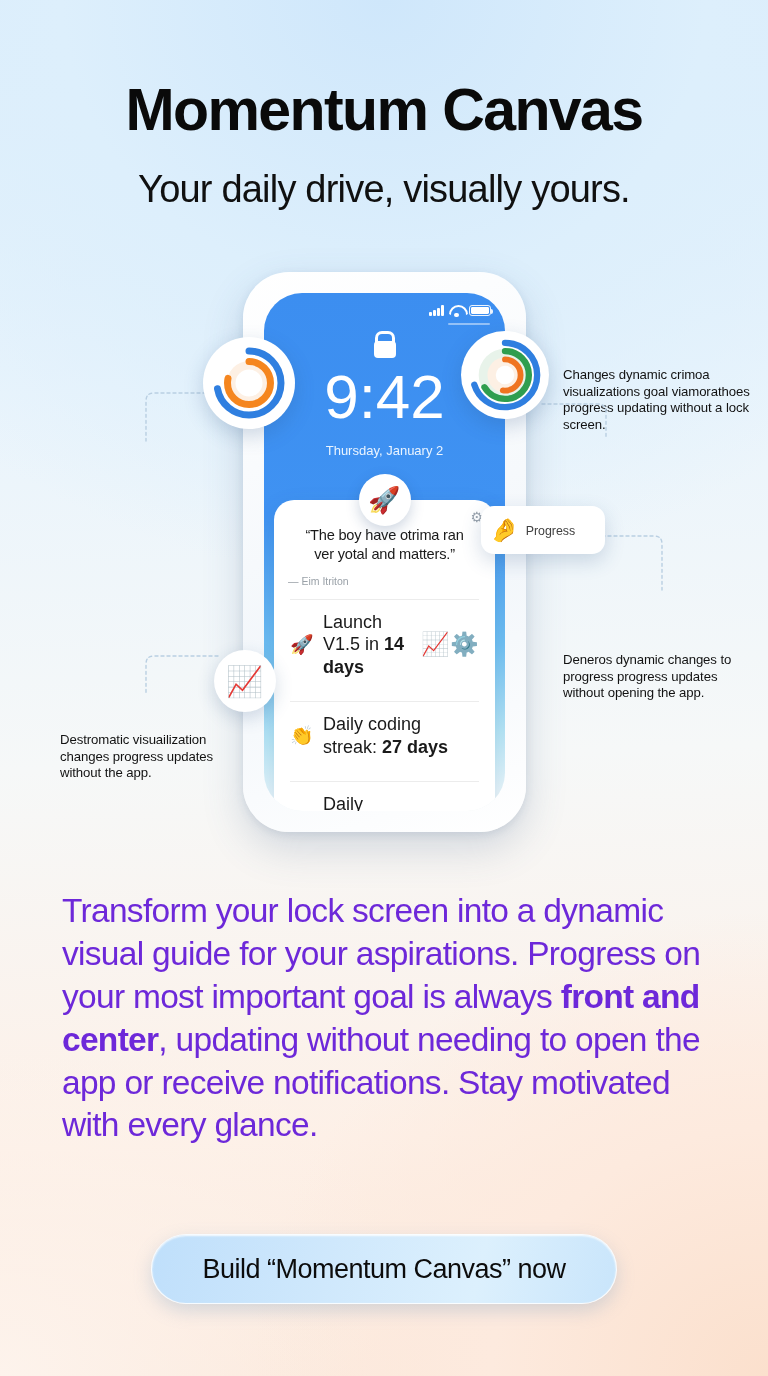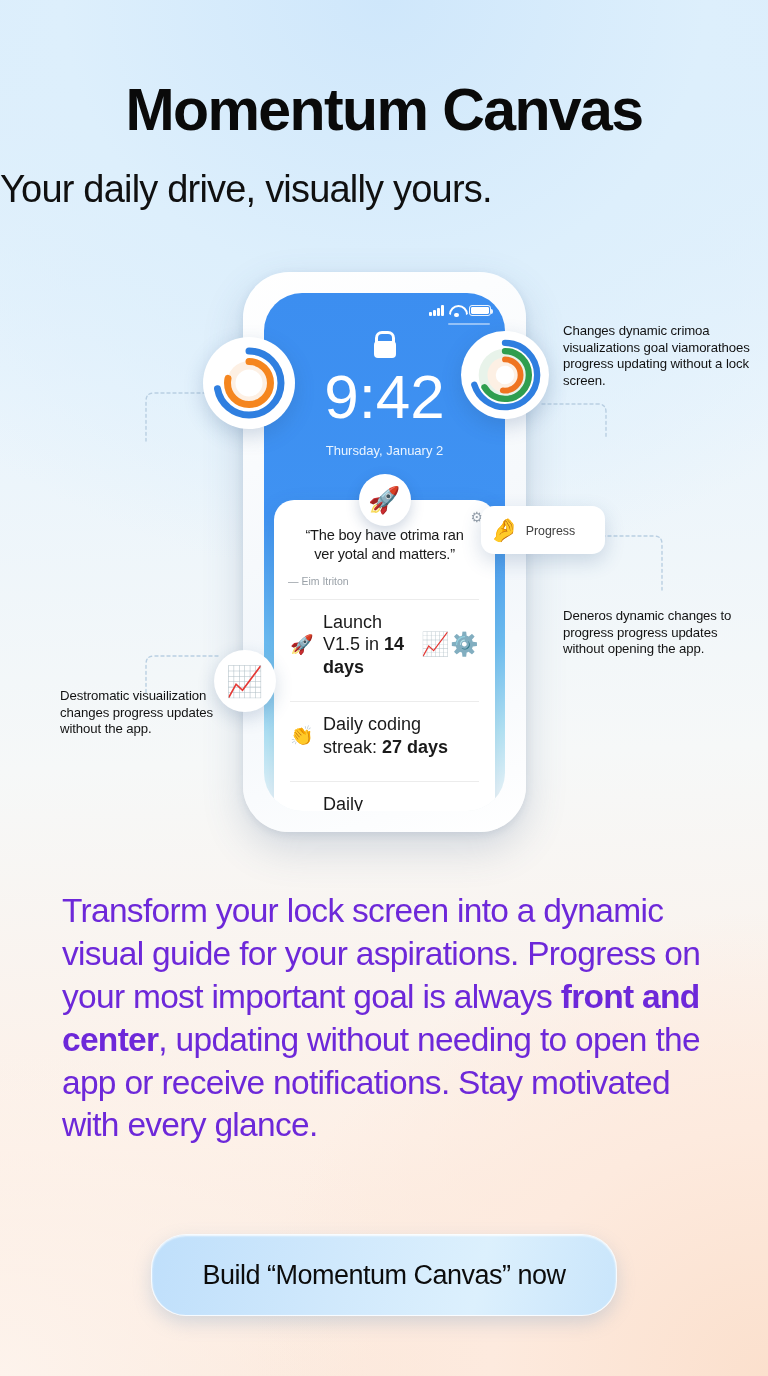--- a/index.html
+++ b/index.html
@@ -25,20 +25,21 @@
     position: absolute; left: 0; right: 0; top: 80px;
     text-align: center;
     font-size: 59px;
     font-weight: 700;
     letter-spacing: -1.6px;
     color: #0a0a0a;
     line-height: 1.02;
   }
   .subhead {
     position: absolute; left: 0; right: 0; top: 168px;
+    text-align: center;
     font-size: 38px;
     font-weight: 400;
     letter-spacing: -0.8px;
     color: #101010;
   }
 
   
   #phone {
     position: absolute;
     left: 243px; top: 272px;
@@ -172,38 +173,38 @@
     display:flex; align-items:center; gap:7px; padding:0 11px 0 9px;
     z-index:7;
   }
   #progress-card .pc-emj{ font-size:23px; }
   #progress-card .pc-body{ flex:1; }
   #progress-card .pc-label{ font-size:12.4px; color:#404040; font-weight:400; margin-bottom:5px; }
   .pbar{ height:6px; border-radius:4px; background:#d6e8fa; overflow:hidden; }
   .pbar>i{ display:block; height:100%; background:#3b86e8; border-radius:4px; }
 
   
-  .anno{ position:absolute; font-size:13.2px; line-height:1.26; color:#121212; letter-spacing:-.1px; }
+  .anno{ position:absolute; font-size:13.2px; line-height:1.26; color:#121212; letter-spacing:-.1px;margin-top:44px; }
   #anno-1{ left:60px; top:428px; width:180px; }
   #anno-2{ left:563px; top:323px; width:200px; }
   #anno-3{ left:563px; top:608px; width:192px; }
   #anno-4{ left:60px; top:688px; width:180px; }
 
   .conn{ position:absolute; z-index:1; }
 
   
   #body-copy{
     position:absolute; left:62px; top:890px; width:644px;
     font-size:33.5px; line-height:1.28; letter-spacing:-.7px; color:#6d28d9;
   }
   #body-copy b{ font-weight:700; }
 
   
   #cta{
-    position:absolute; left:151px; top:1234px; width:466px; height:82px;
+    position:absolute; left:151px; top:1234px; width:466px; height:70px;
     border-radius:35px; border:1px solid rgba(255,255,255,.85);
     background: linear-gradient(103deg,#bfdffb 0%,#cfe8fc 38%,#dcf0fd 70%,#c9e5fb 100%);
     box-shadow:0 7px 18px rgba(110,150,190,.28), inset 0 1px 2px rgba(255,255,255,.9);
     display:flex;align-items:center;justify-content:center;
     font-size:27px; letter-spacing:-.5px; color:#0c0c0c;
     cursor:pointer;
   }
 </style>
 </head>
 <body>

